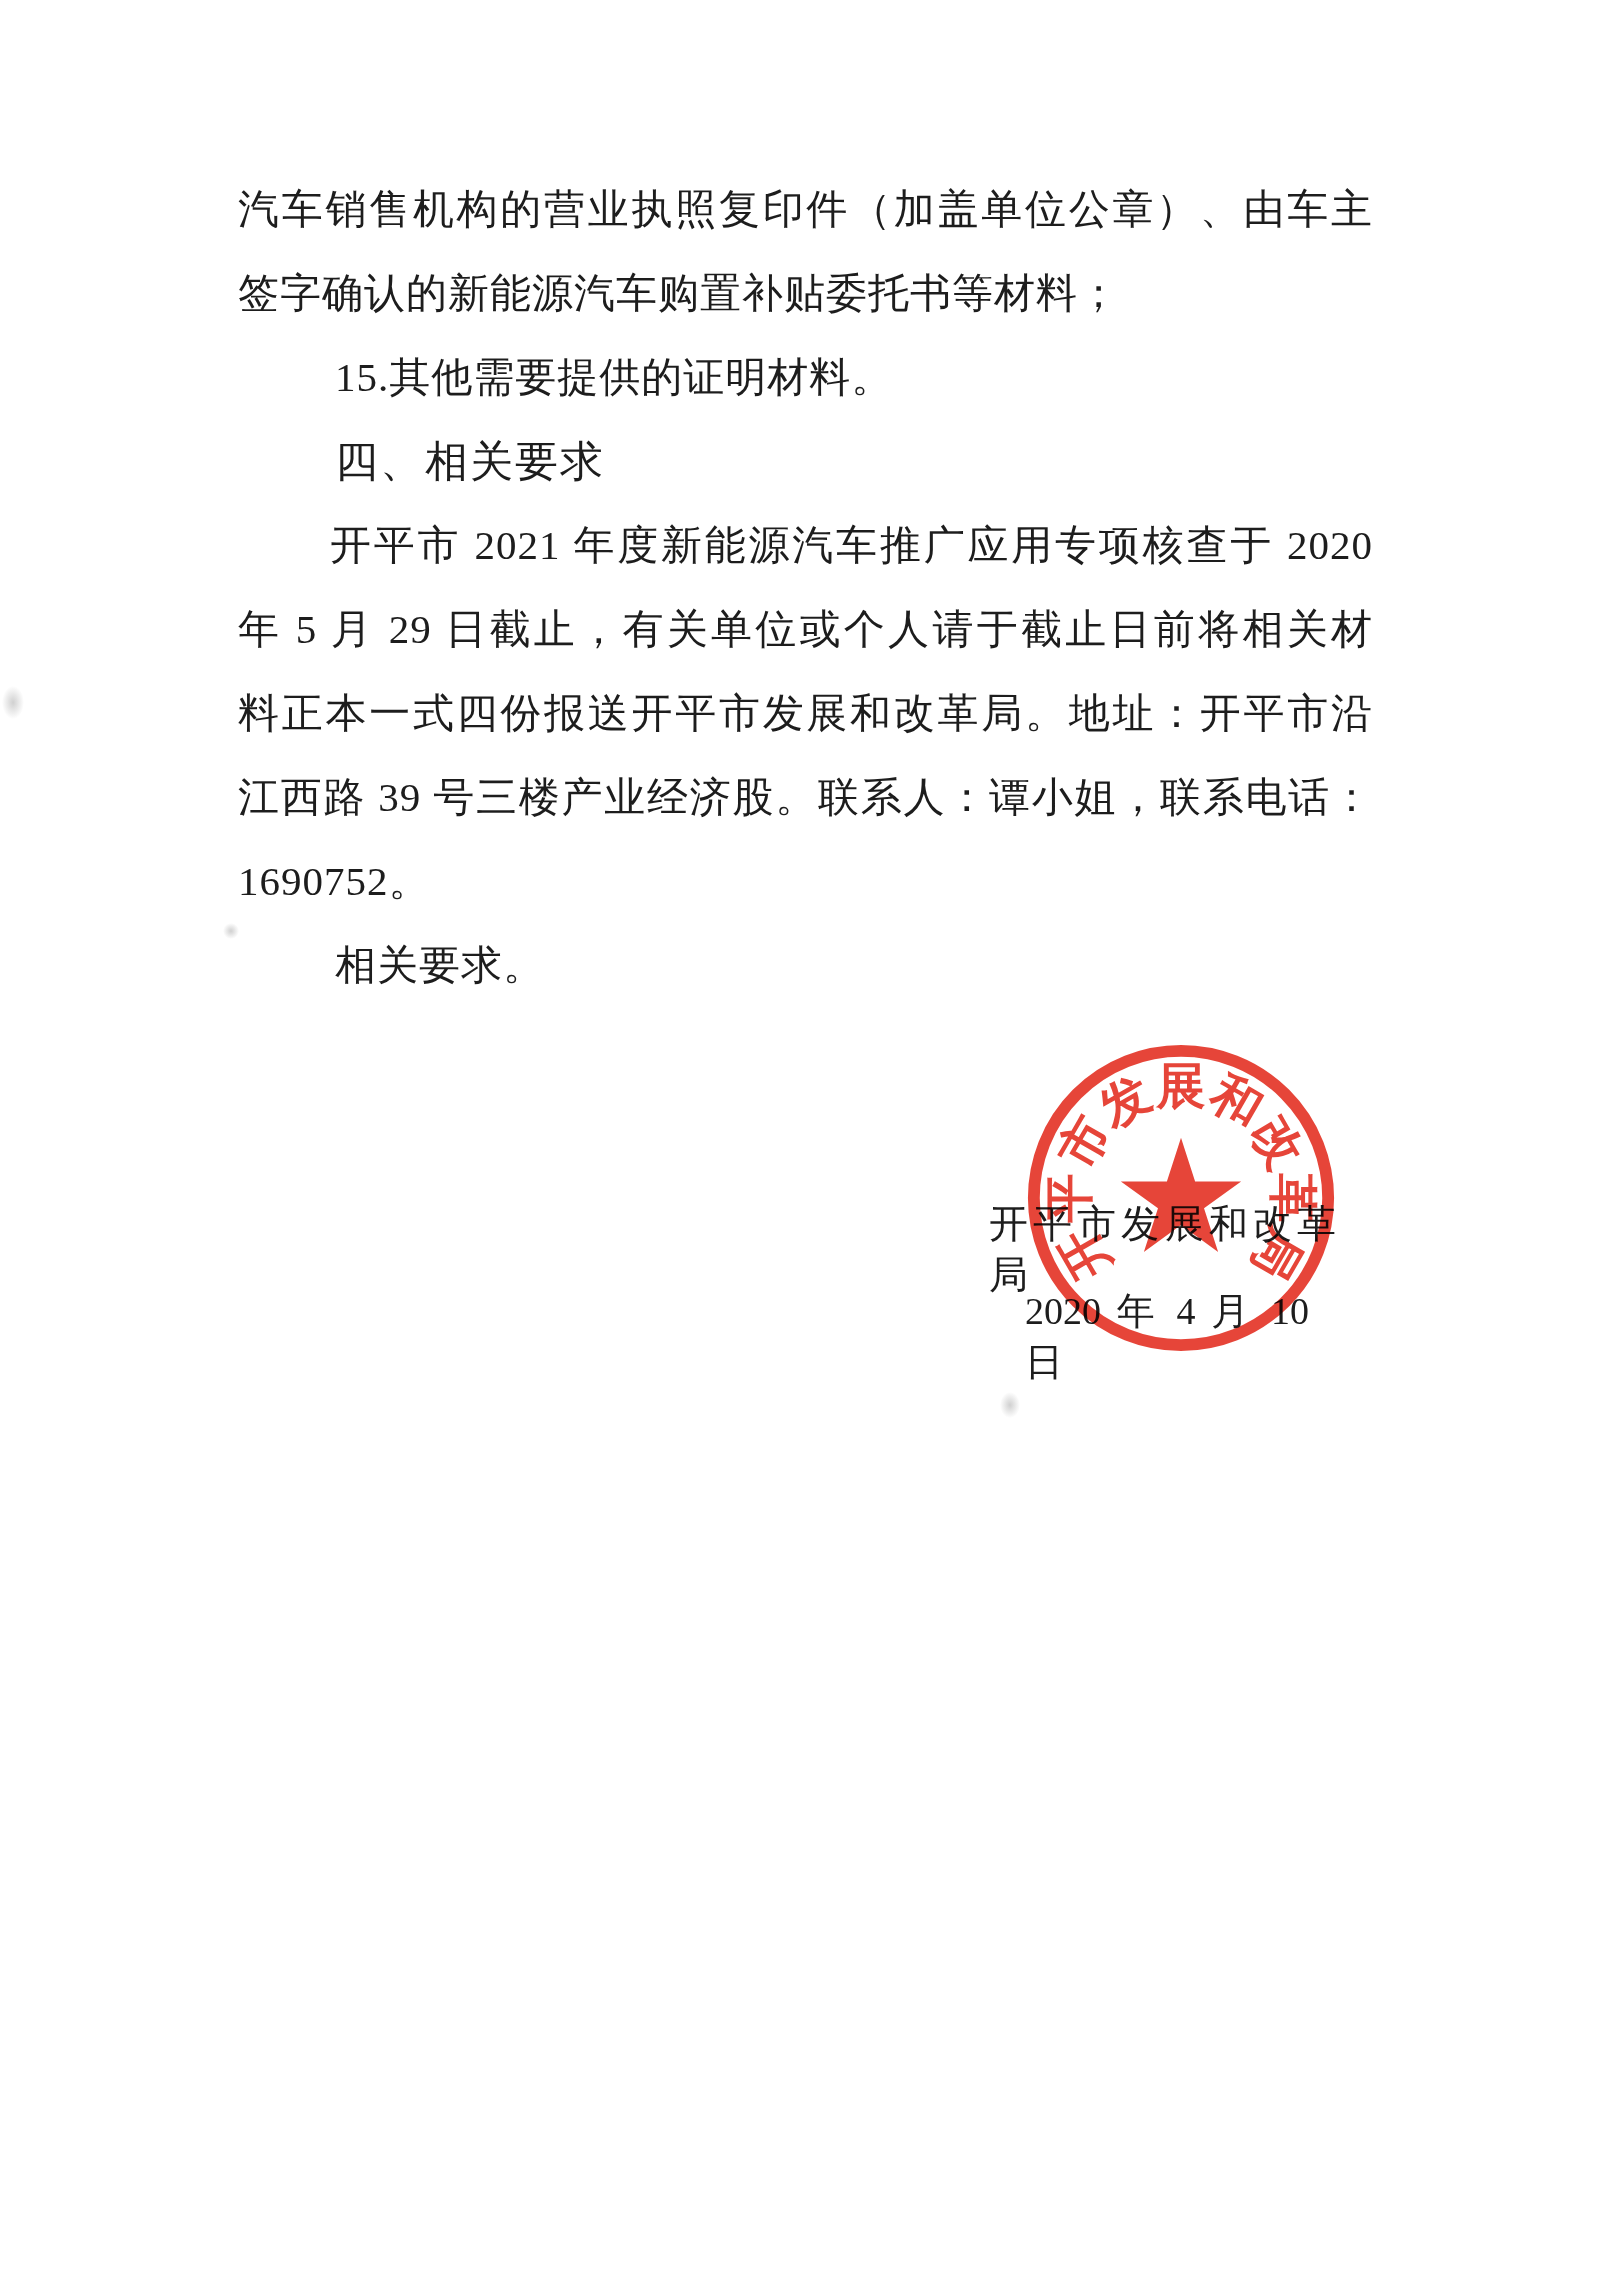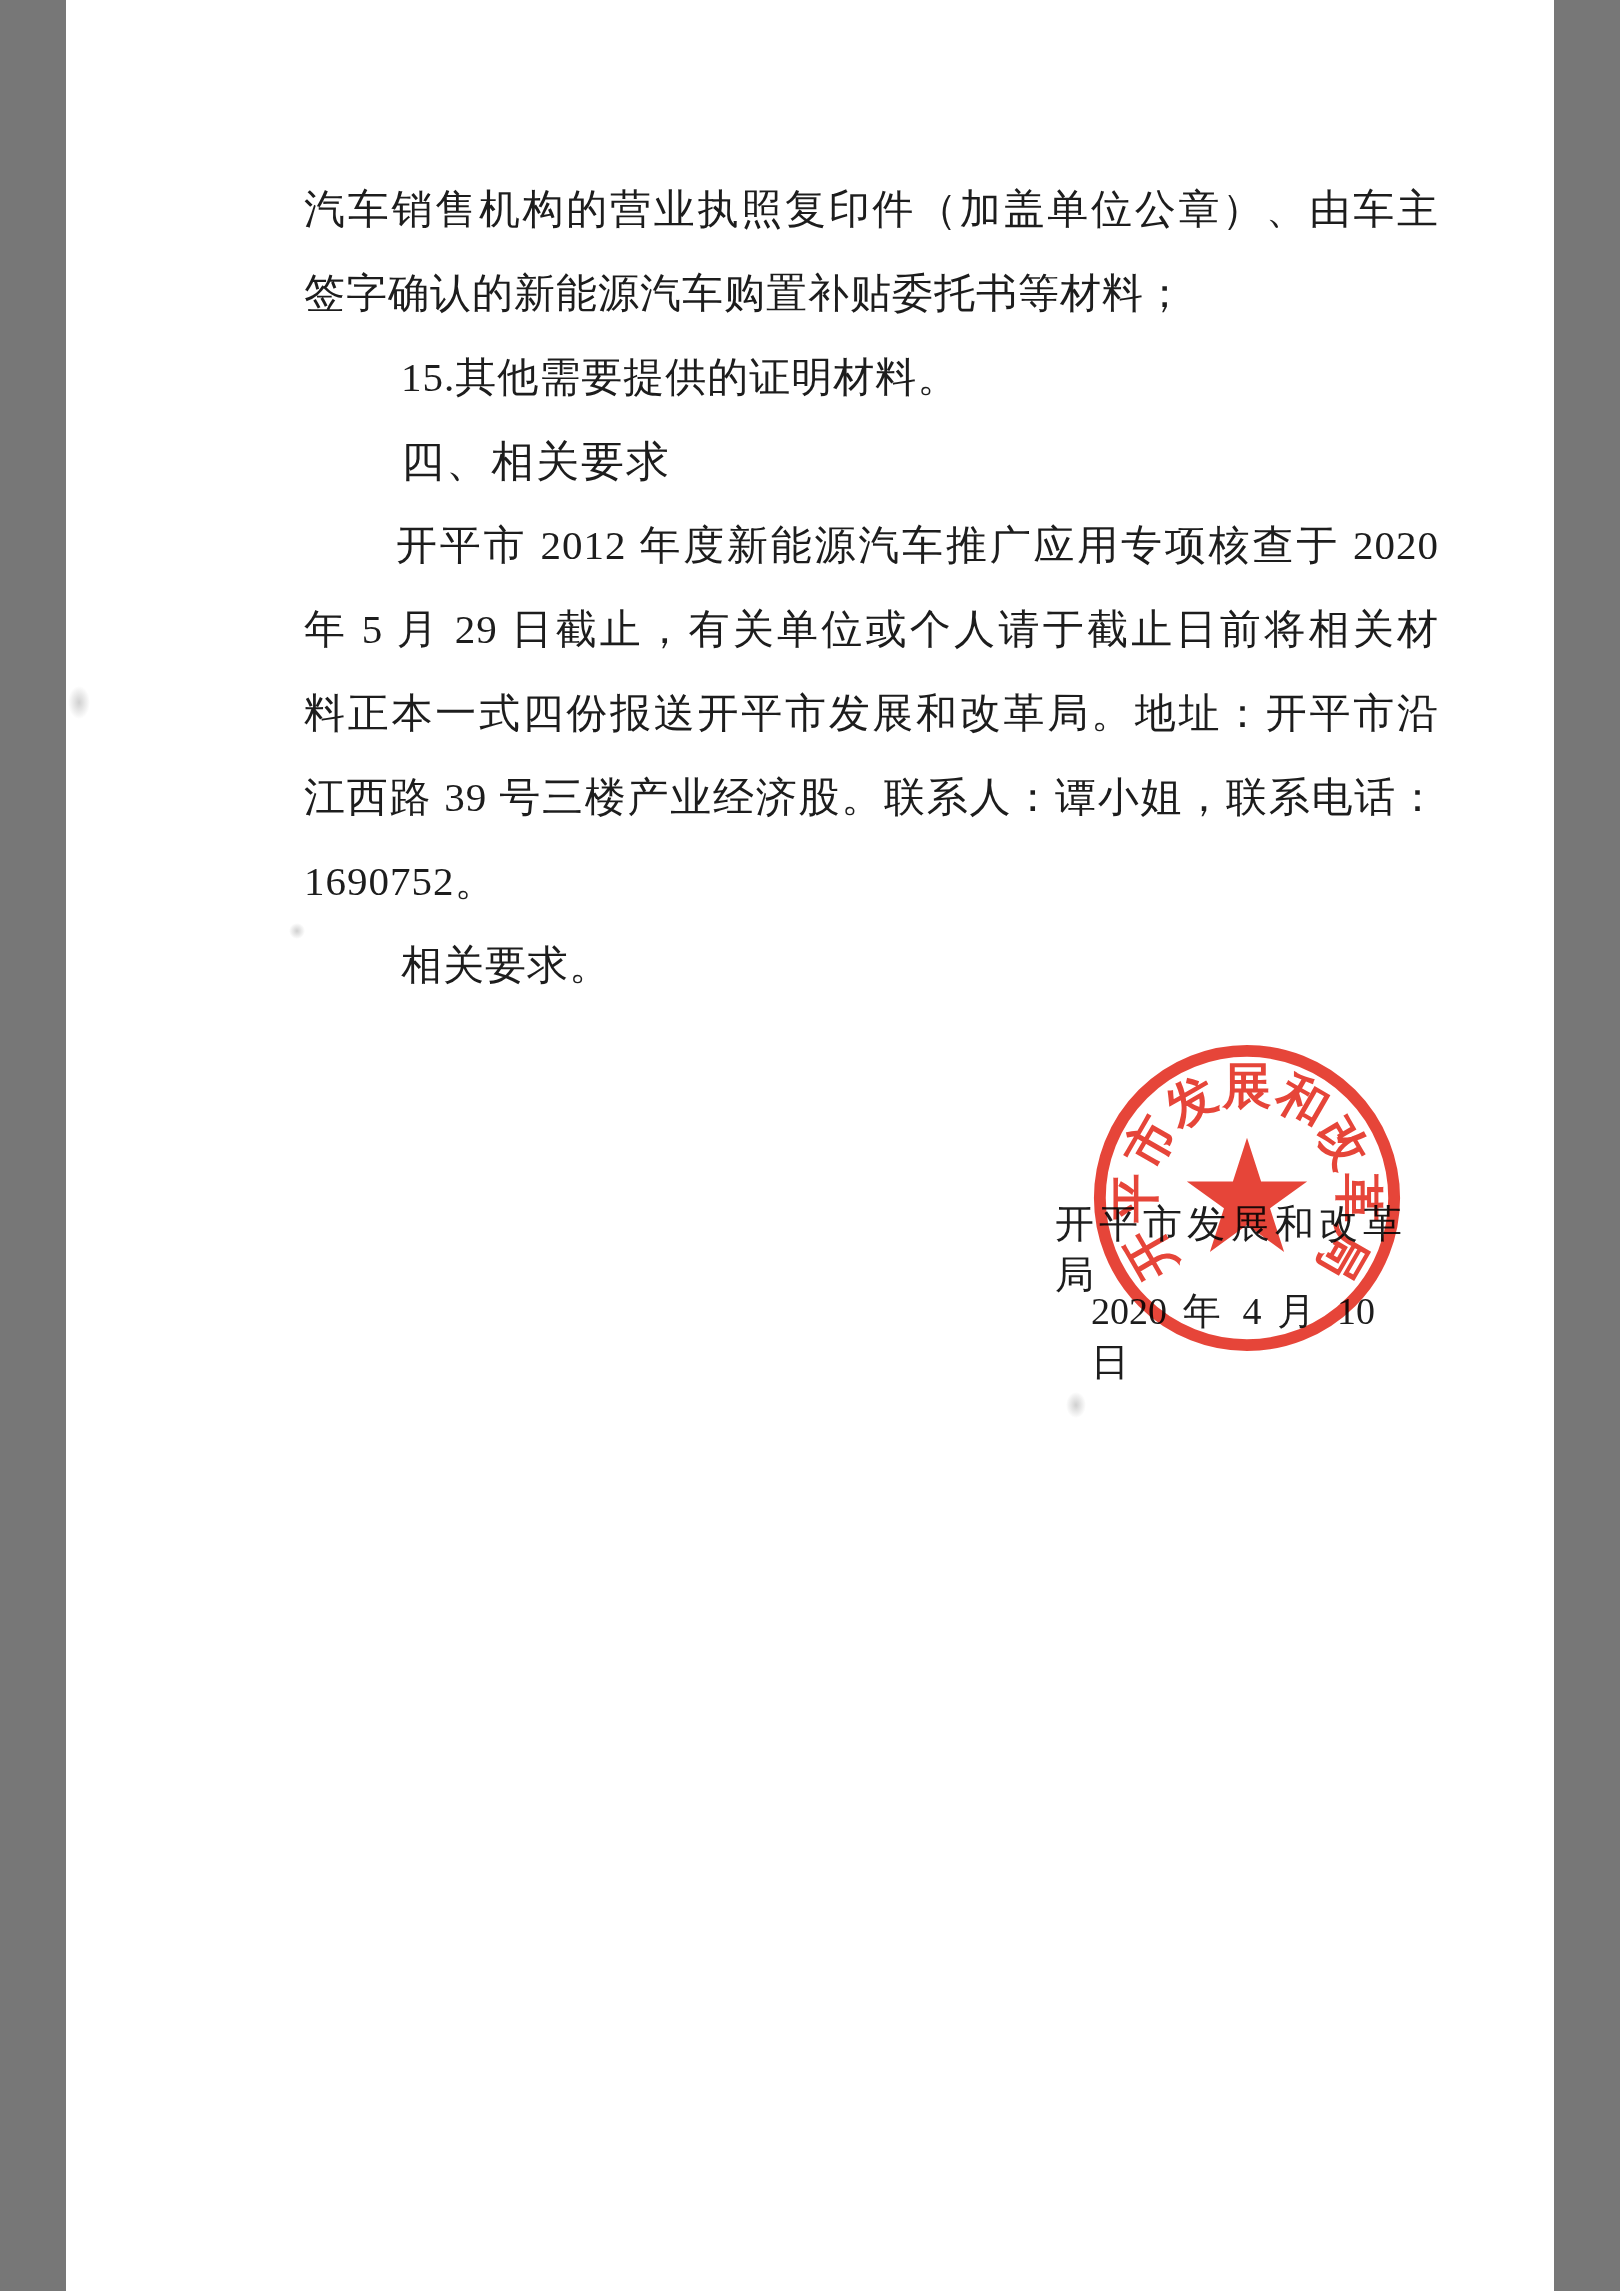--- a/index.html
+++ b/index.html
@@ -1,18 +1,18 @@
 <!DOCTYPE html>
 <html><head>
 <meta charset="utf-8">
 <style>
   html,body{margin:0;padding:0;background:#777;}
   .page{
     position:relative;
-    width:1488px;height:2292px;
+    width:1620px;height:2292px;
     margin:0 auto;
     background:#ffffff;
     overflow:hidden;
     font-family:"Liberation Serif","DejaVu Serif",serif;
     color:#1d1d1d;
   }
   .body-text{
     position:absolute;
     left:238px;top:167px;width:1135px;
     font-size:41px;line-height:84px;
@@ -74,21 +74,21 @@
     <div class="line">汽车销售机构的营业执照复印件（加盖单位公章）、由车主</div>
         <div class="line">签字确认的新能源汽车购置补贴委托书等材料；</div>
       </div>
 
     <div class="line single indent">15.其他需要提供的证明材料。</div>
 
     <div class="line single indent heading">四、相关要求</div>
 
     <div class="para para2">
 
-    <div class="line">开平市 2012 年度新能源汽车推广应用专项核查于 2020</div>
+    <div class="line">开平市 2021 年度新能源汽车推广应用专项核查于 2020</div>
         <div class="line">年 5 月 29 日截止，有关单位或个人请于截止日前将相关材</div>
         <div class="line">料正本一式四份报送开平市发展和改革局。地址：开平市沿</div>
         <div class="line">江西路 39 号三楼产业经济股。联系人：谭小姐，联系电话：</div>
         <div class="line">1690752。</div>
       </div>
 
     <div class="line single indent">相关要求。</div>
 
   </div>
 

